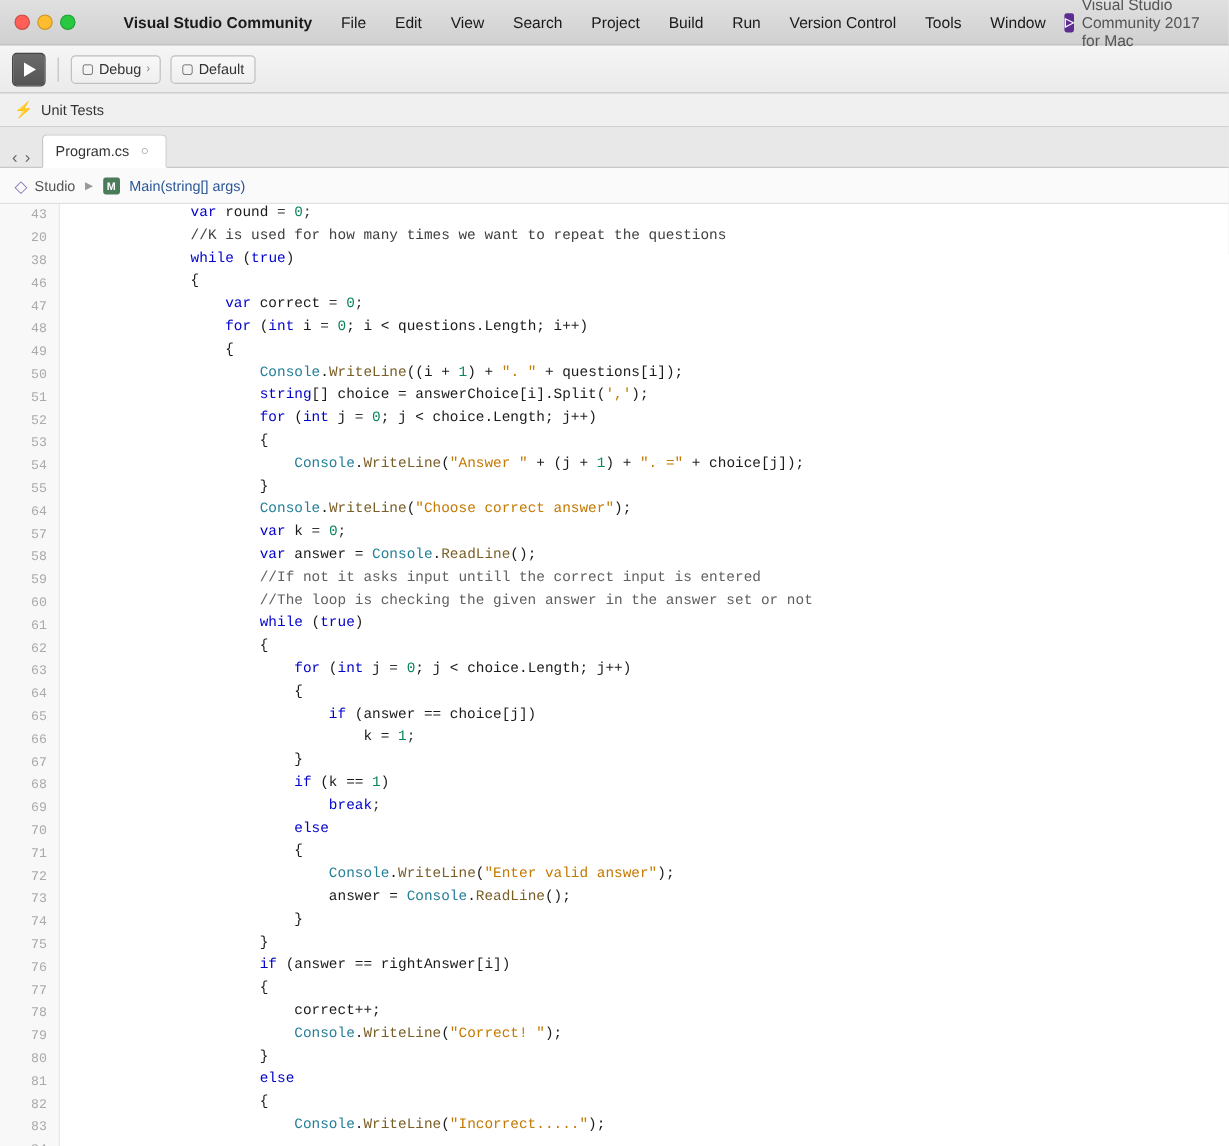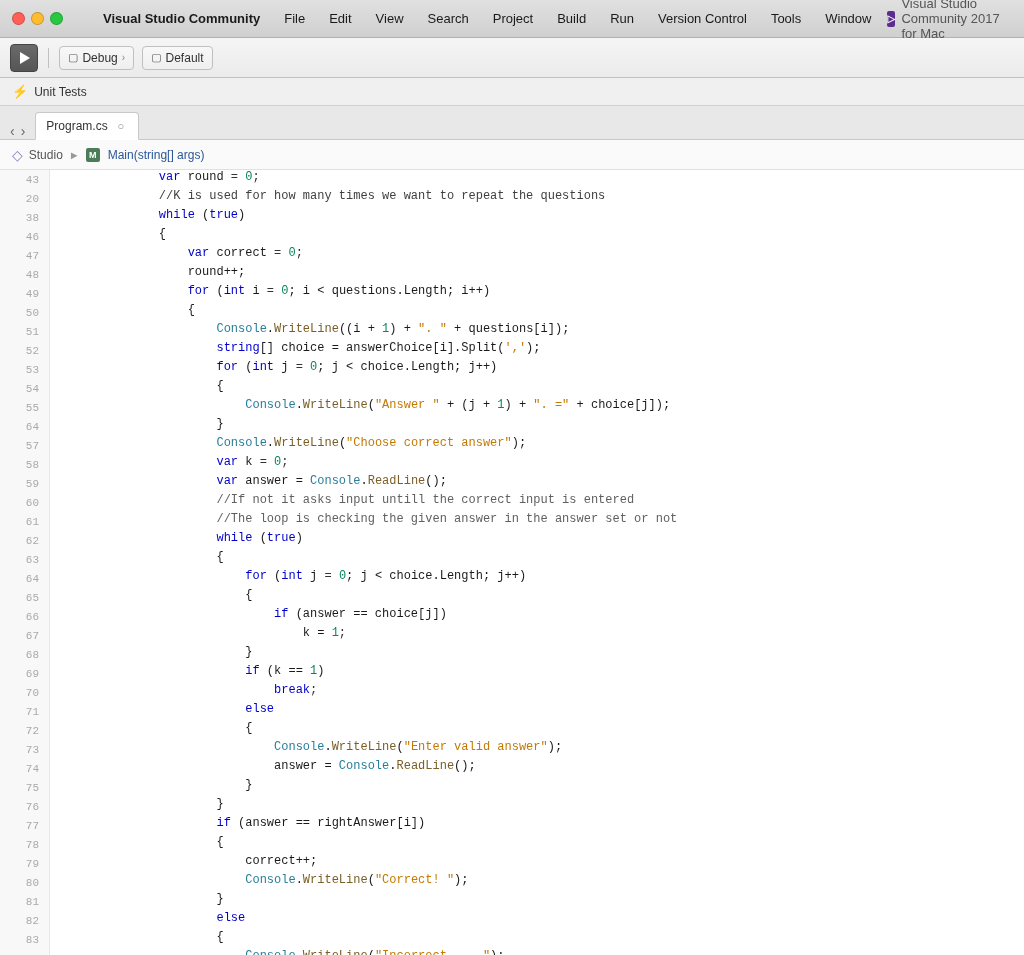--- a/index.html
+++ b/index.html
@@ -403,21 +403,20 @@
         <div class="line-number">82</div>
         <div class="line-number">83</div>
         <div class="line-number">84</div>
       </div>
     <div class="code-content" id="code-content-container">
         <div class="code-line"><span style="color: rgb(26, 26, 26);">              </span><span style="color: rgb(0, 0, 204);">var</span><span style="color: rgb(26, 26, 26);"> round </span><span style="color: rgb(51, 51, 51);">=</span><span style="color: rgb(26, 26, 26);"> </span><span style="color: rgb(9, 134, 88);">0</span><span style="color: rgb(51, 51, 51);">;</span></div>
         <div class="code-line"><span style="color: rgb(26, 26, 26);">              </span><span style="color: #404040;">//K is used for how many times we want to repeat the questions</span></div>
         <div class="code-line"><span style="color: rgb(26, 26, 26);">              </span><span style="color: rgb(0, 0, 204);">while</span><span style="color: rgb(26, 26, 26);"> (</span><span style="color: rgb(0, 0, 204);">true</span><span style="color: rgb(26, 26, 26);">)</span></div>
         <div class="code-line"><span style="color: rgb(26, 26, 26);">              </span><span style="color: rgb(26, 26, 26);">{</span></div>
         <div class="code-line"><span style="color: rgb(26, 26, 26);">                  </span><span style="color: rgb(0, 0, 204);">var</span><span style="color: rgb(26, 26, 26);"> correct </span><span style="color: rgb(51, 51, 51);">=</span><span style="color: rgb(26, 26, 26);"> </span><span style="color: rgb(9, 134, 88);">0</span><span style="color: rgb(51, 51, 51);">;</span></div>
-        <div class="code-line"><span style="color: rgb(26, 26, 26);">                  </span><span style="color: rgb(26, 26, 26);">round++;</span></div>
         <div class="code-line"><span style="color: rgb(26, 26, 26);">                  </span><span style="color: rgb(0, 0, 204);">for</span><span style="color: rgb(26, 26, 26);"> (</span><span style="color: rgb(0, 0, 204);">int</span><span style="color: rgb(26, 26, 26);"> i </span><span style="color: rgb(51, 51, 51);">=</span><span style="color: rgb(26, 26, 26);"> </span><span style="color: rgb(9, 134, 88);">0</span><span style="color: rgb(26, 26, 26);">; i &lt; questions.Length; i++)</span></div>
         <div class="code-line"><span style="color: rgb(26, 26, 26);">                  </span><span style="color: rgb(26, 26, 26);">{</span></div>
         <div class="code-line"><span style="color: rgb(26, 26, 26);">                      </span><span style="color: rgb(38, 127, 153);">Console</span><span style="color: rgb(26, 26, 26);">.</span><span style="color: rgb(121, 94, 38);">WriteLine</span><span style="color: rgb(26, 26, 26);">((i + </span><span style="color: rgb(9, 134, 88);">1</span><span style="color: rgb(26, 26, 26);">) + </span><span style="color: rgb(196, 121, 0);">"</span><span style="color: rgb(196, 121, 0);">. "</span><span style="color: rgb(26, 26, 26);"> + questions[i]);</span></div>
         <div class="code-line"><span style="color: rgb(26, 26, 26);">                      </span><span style="color: rgb(0, 0, 204);">string</span><span style="color: rgb(26, 26, 26);">[] choice = answerChoice[i].Split(</span><span style="color: rgb(196, 121, 0);">','</span><span style="color: rgb(26, 26, 26);">);</span></div>
         <div class="code-line"><span style="color: rgb(26, 26, 26);">                      </span><span style="color: rgb(0, 0, 204);">for</span><span style="color: rgb(26, 26, 26);"> (</span><span style="color: rgb(0, 0, 204);">int</span><span style="color: rgb(26, 26, 26);"> j </span><span style="color: rgb(51, 51, 51);">=</span><span style="color: rgb(26, 26, 26);"> </span><span style="color: rgb(9, 134, 88);">0</span><span style="color: rgb(26, 26, 26);">; j &lt; choice.Length; j++)</span></div>
         <div class="code-line"><span style="color: rgb(26, 26, 26);">                      </span><span style="color: rgb(26, 26, 26);">{</span></div>
         <div class="code-line"><span style="color: rgb(26, 26, 26);">                          </span><span style="color: rgb(38, 127, 153);">Console</span><span style="color: rgb(26, 26, 26);">.</span><span style="color: rgb(121, 94, 38);">WriteLine</span><span style="color: rgb(26, 26, 26);">(</span><span style="color: rgb(196, 121, 0);">"Answer "</span><span style="color: rgb(26, 26, 26);"> + (j + </span><span style="color: rgb(9, 134, 88);">1</span><span style="color: rgb(26, 26, 26);">) + </span><span style="color: rgb(196, 121, 0);">". ="</span><span style="color: rgb(26, 26, 26);"> + choice[j]);</span></div>
         <div class="code-line"><span style="color: rgb(26, 26, 26);">                      </span><span style="color: rgb(26, 26, 26);">}</span></div>
         <div class="code-line"><span style="color: rgb(26, 26, 26);">                      </span><span style="color: rgb(38, 127, 153);">Console</span><span style="color: rgb(26, 26, 26);">.</span><span style="color: rgb(121, 94, 38);">WriteLine</span><span style="color: rgb(26, 26, 26);">(</span><span style="color: rgb(196, 121, 0);">"Choose correct answer"</span><span style="color: rgb(26, 26, 26);">);</span></div>
         <div class="code-line"><span style="color: rgb(26, 26, 26);">                      </span><span style="color: rgb(0, 0, 204);">var</span><span style="color: rgb(26, 26, 26);"> k </span><span style="color: rgb(51, 51, 51);">=</span><span style="color: rgb(26, 26, 26);"> </span><span style="color: rgb(9, 134, 88);">0</span><span style="color: rgb(51, 51, 51);">;</span></div>

